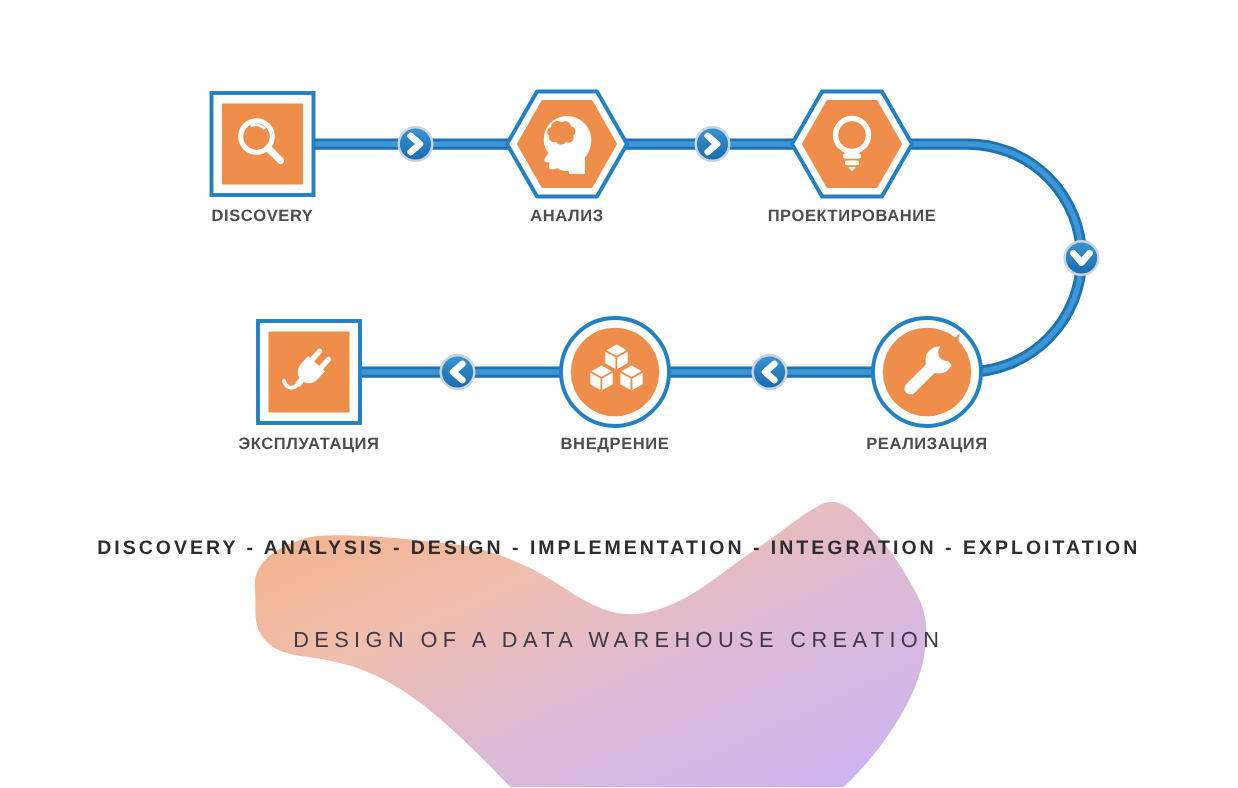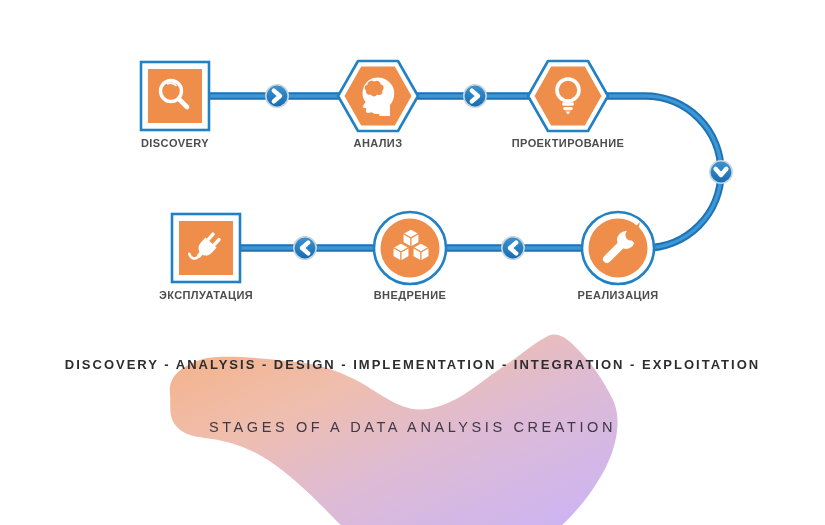--- a/index.html
+++ b/index.html
@@ -172,13 +172,13 @@
              C 328 54, 310 70, 292 78
              C 274 86, 260 88, 244 82
              C 226 75, 214 64, 198 56
              C 178 46, 160 40, 138 38
              C 112 35, 80 32, 60 33
              C 50 33.5, 48 34, 42 36 Z" fill="url(#blobGrad)"></path>
   </svg>
 </div>
 
 <div class="sep-line">DISCOVERY - ANALYSIS - DESIGN - IMPLEMENTATION - INTEGRATION - EXPLOITATION</div>
-<div class="big-title">STAGES OF A DATA ANALYSIS CREATION</div>
+<div class="big-title">DESIGN OF A DATA WAREHOUSE CREATION</div>
 
 </body></html>

